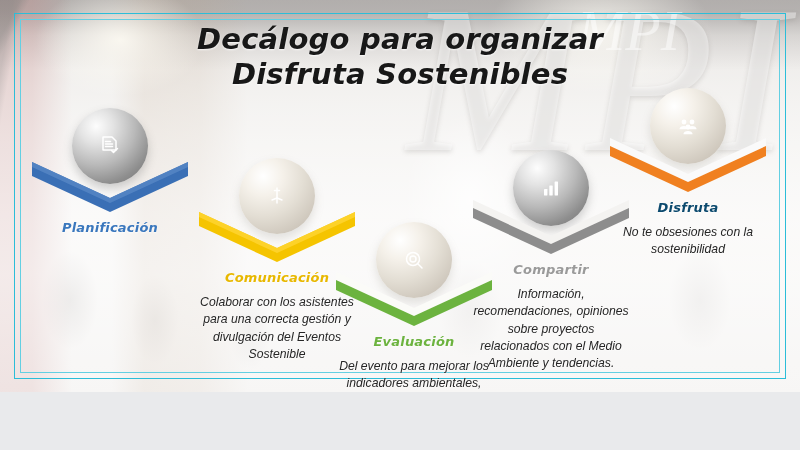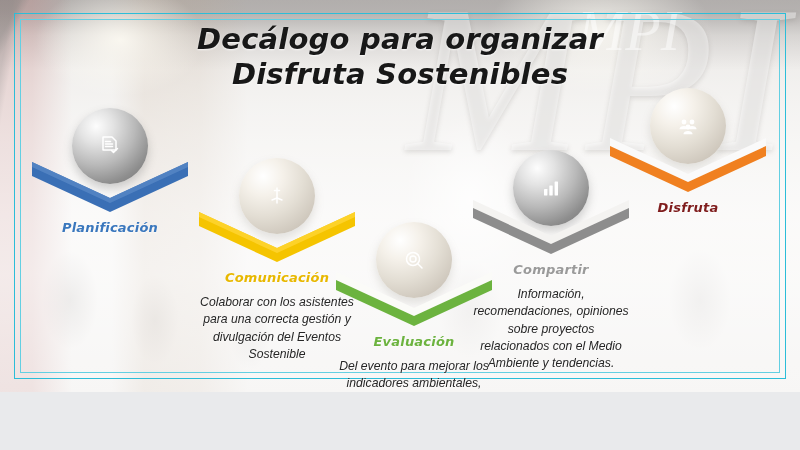--- a/index.html
+++ b/index.html
@@ -347,21 +347,22 @@
             <path d="M7.4 20.2c0-2.1 2-3.3 4.6-3.3s4.6 1.2 4.6 3.3z"></path>
           </svg>
         </div>
       </div>
       <div class="chevron">
         <svg width="168" height="56" viewBox="0 0 168 56">
           <path d="M6 4 L84 40 L162 4 L162 18 L84 54 L6 18 Z" fill="#f08020"></path>
           <path d="M6 0 L84 36 L162 0 L162 8 L84 44 L6 8 Z" fill="#fafafa"></path>
         </svg>
       </div>
-      <div class="label" style="color:#7f1d1d">Disfruta</div>
+      <div class="label" style="color:#0c4a6e">Disfruta</div>
+      <div class="body-text">No te obsesiones con la sostenibilidad</div>
     </div>
 
   </div>
 
   <div class="logo">
     <span class="logo-mark"></span>
     <span class="logo-text">MPI</span>
   </div>
 
 </div>

